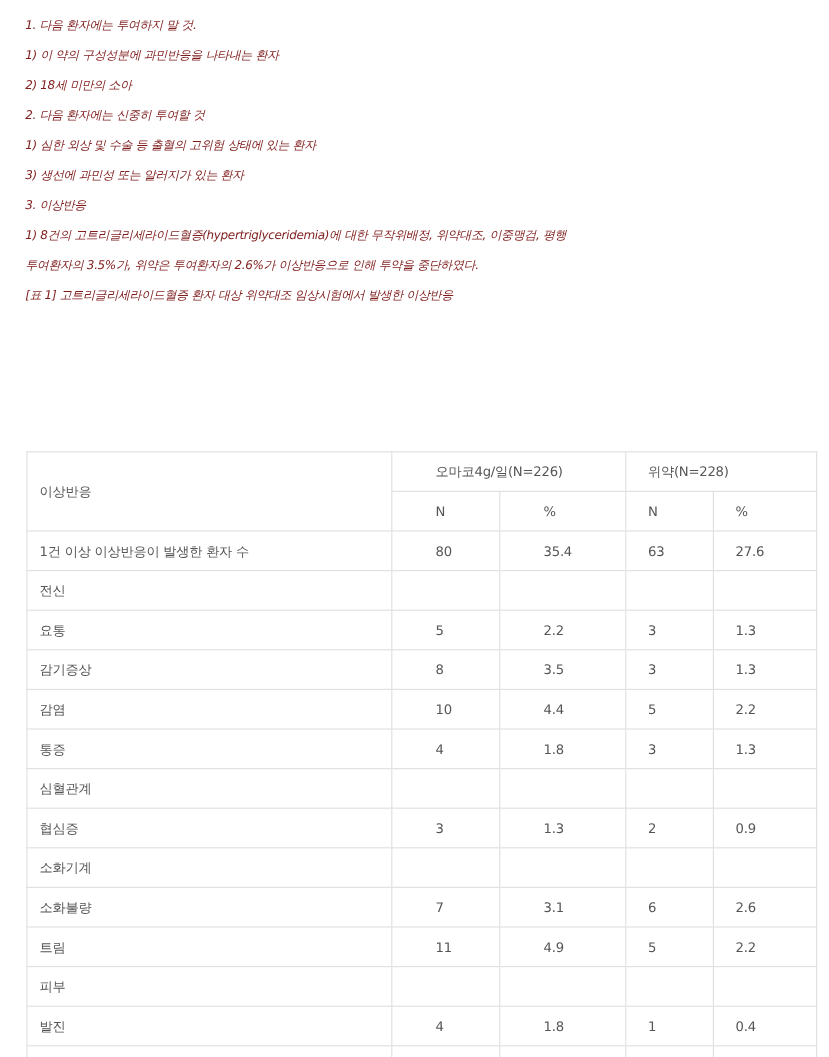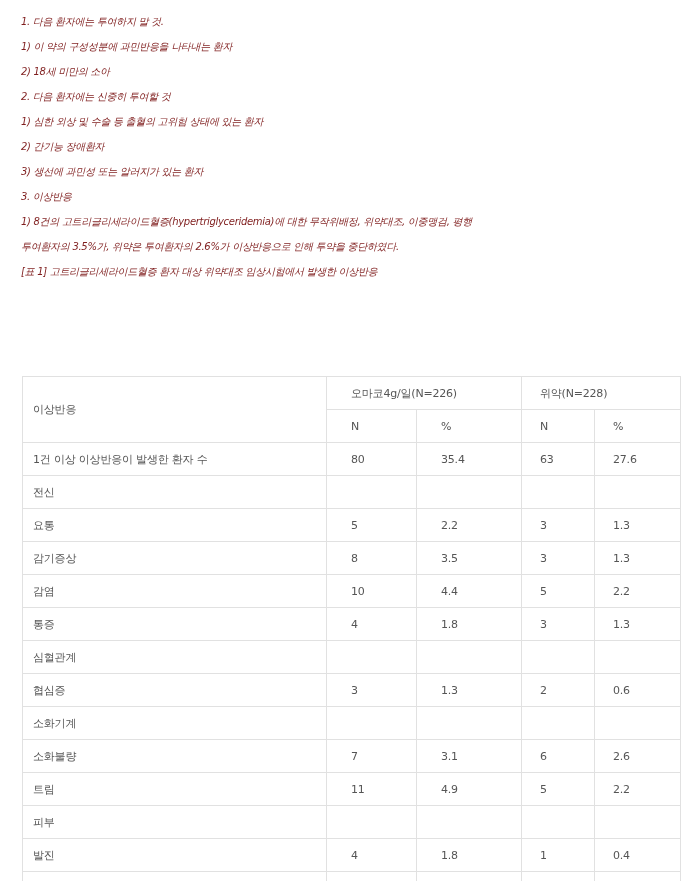--- a/index.html
+++ b/index.html
@@ -44,36 +44,35 @@
     table.ae td {
       border: 1px solid #e1e1e1;
       height: 32px;
       padding: 0 0 0 10px;
       vertical-align: middle;
       white-space: nowrap;
     }
     table.ae td.first {
     }
     table.ae td.num {
-      padding-left: 24px;
+      padding-left: 36px;
     }
     table.ae td.grp {
       padding-left: 18px;
     }
   </style>
 </head>
 <body>
 
 <div class="doc">
   <p>1. 다음 환자에는 투여하지 말 것.</p>
   <p>1) 이 약의 구성성분에 과민반응을 나타내는 환자</p>
   <p>2) 18세 미만의 소아</p>
   <p>2. 다음 환자에는 신중히 투여할 것</p>
   <p>1) 심한 외상 및 수술 등 출혈의 고위험 상태에 있는 환자</p>
-  <p>2) 간기능 장애환자</p>
   <p>3) 생선에 과민성 또는 알러지가 있는 환자</p>
   <p>3. 이상반응</p>
   <p>1) 8건의 고트리글리세라이드혈증(hypertriglyceridemia)에 대한 무작위배정, 위약대조, 이중맹검, 평행</p>
   <p>투여환자의 3.5%가, 위약은 투여환자의 2.6%가 이상반응으로 인해 투약을 중단하였다.</p>
   <p>[표 1] 고트리글리세라이드혈증 환자 대상 위약대조 임상시험에서 발생한 이상반응</p>
 </div>
 
 <table class="ae">
   <colgroup>
     <col style="width:304px">
@@ -143,21 +142,21 @@
         <td class="num"></td>
         <td class="num"></td>
         <td class="grp"></td>
         <td class="grp"></td>
       </tr>
       <tr>
         <td class="first">협심증</td>
         <td class="num">3</td>
         <td class="num">1.3</td>
         <td class="grp">2</td>
-        <td class="grp">0.6</td>
+        <td class="grp">0.9</td>
       </tr>
       <tr>
         <td class="first">소화기계</td>
         <td class="num"></td>
         <td class="num"></td>
         <td class="grp"></td>
         <td class="grp"></td>
       </tr>
       <tr>
         <td class="first">소화불량</td>

